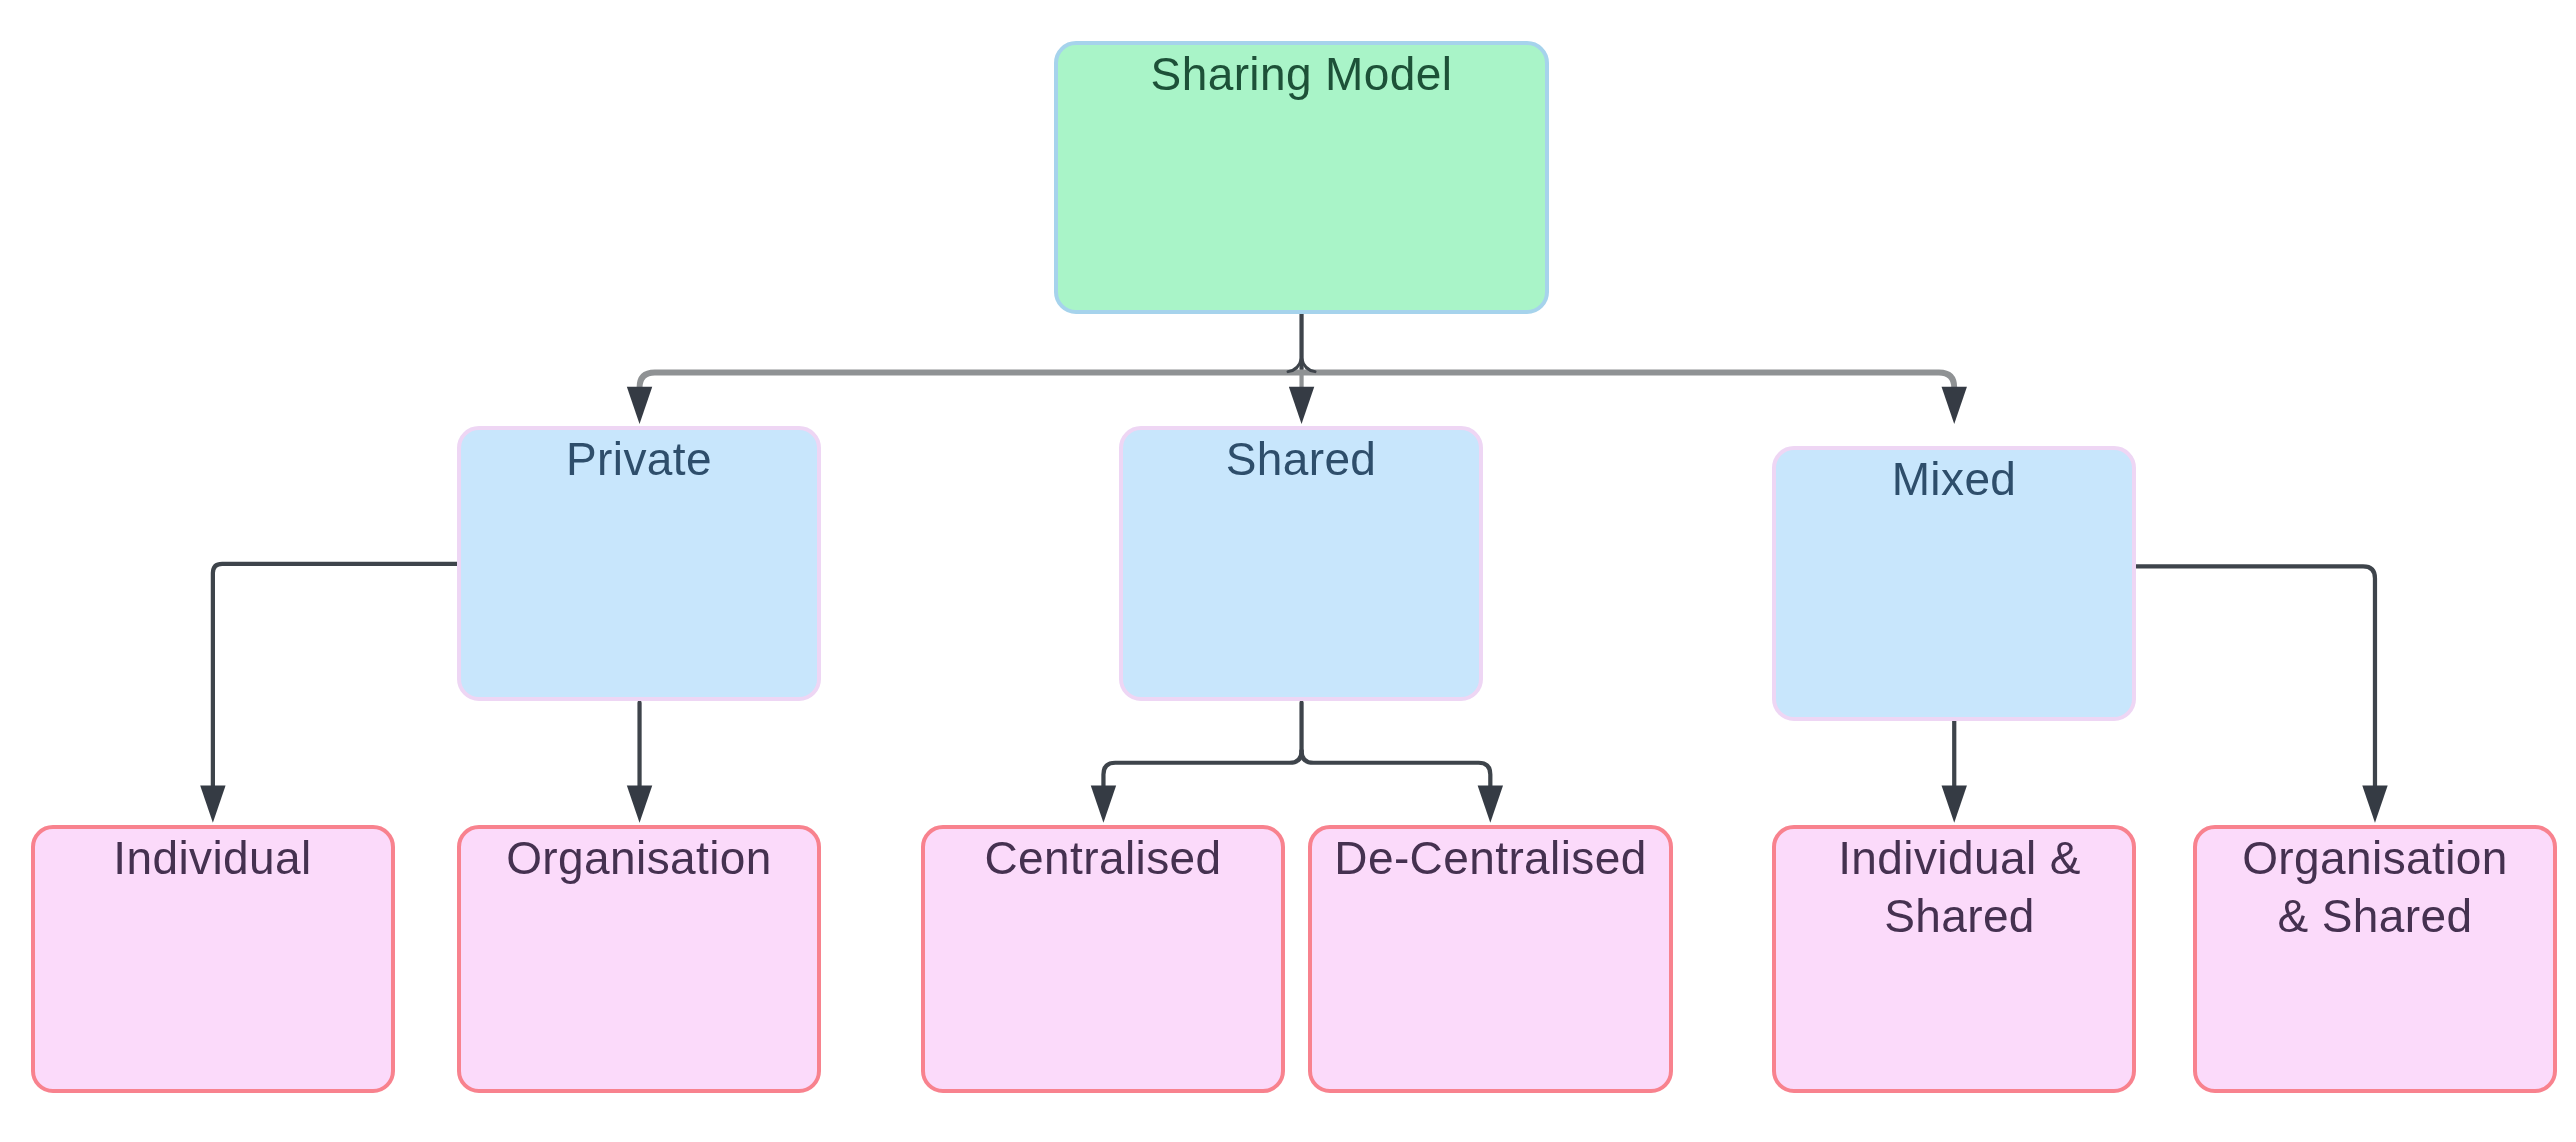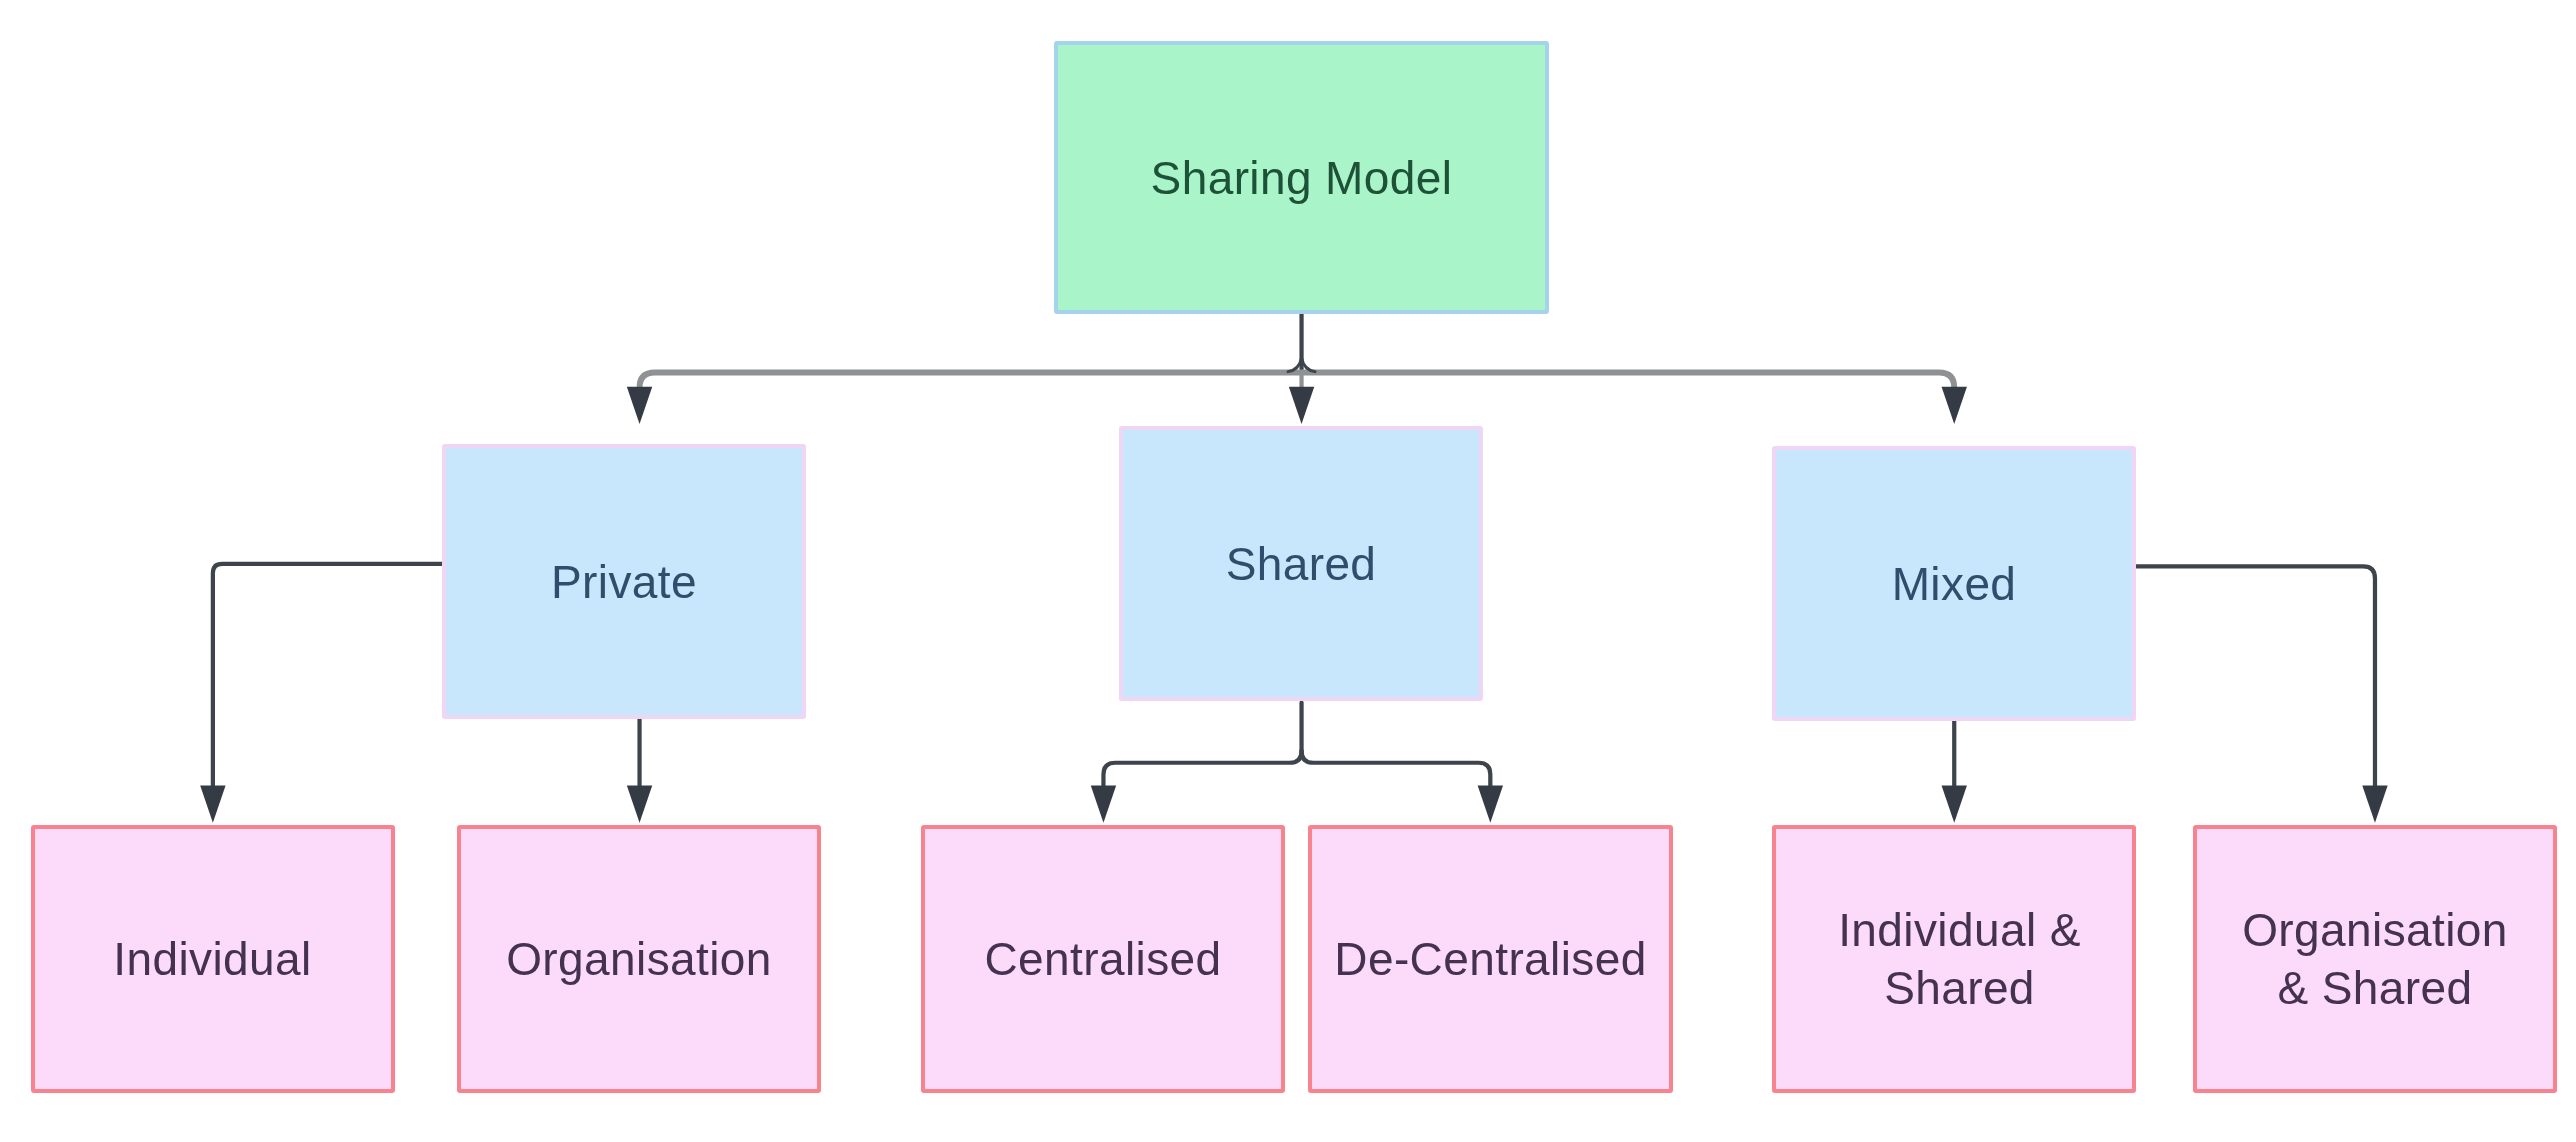--- a/index.html
+++ b/index.html
@@ -13,43 +13,42 @@
   }
   .edges {
     position: absolute;
     left: 0; top: 0;
     width: 2576px; height: 1142px;
     z-index: 1;
   }
   .node {
     position: absolute;
     box-sizing: border-box;
-    border-radius: 3px;
+    border-radius: 22px;
     display: flex;
-    align-items: center;
     justify-content: center;
     z-index: 2;
   }
   .node .label {
     font-size: 46px;
     line-height: 58px;
     text-align: center;
     white-space: pre-line;
     letter-spacing: 0.4px;
   }
   .lvl1 { background: #a9f4c8; border: 4.2px solid #a6d3ec; }
   .lvl1 .label { color: #1d5138; }
   .lvl2 { background: #c8e6fc; border: 4.2px solid #eed6f4; }
   .lvl2 .label { color: #2e4e6b; }
   .lvl3 { background: #fbdafa; border: 4.2px solid #f8828e; }
   .lvl3 .label { color: #453150; }
 
   
   #node-root          { left: 1054px; top: 41px;  width: 495px; height: 273px; }
-  #node-private       { left: 442px;  top: 426px; width: 364px; height: 275px; margin-top: 18px; }
+  #node-private       { left: 457px;  top: 426px; width: 364px; height: 275px; }
   #node-shared        { left: 1119px; top: 426px; width: 364px; height: 275px; }
   #node-mixed         { left: 1772px; top: 426px; width: 364px; height: 275px; margin-top: 20px; }
   #node-individual    { left: 30.5px;   top: 825px; width: 364px; height: 268px; }
   #node-organisation  { left: 457px;  top: 825px; width: 364px; height: 268px; }
   #node-centralised   { left: 921px; top: 825px; width: 364px; height: 268px; }
   #node-decentralised { left: 1308px; top: 825px; width: 365px; height: 268px; }
   #node-ind-shared    { left: 1772px; top: 825px; width: 364px; height: 268px; padding-left: 11px; }
   #node-org-shared    { left: 2193px; top: 825px; width: 364px; height: 268px; }
 
   .edge { stroke: #3e444b; stroke-width: 5; fill: none; stroke-linecap: round; }

